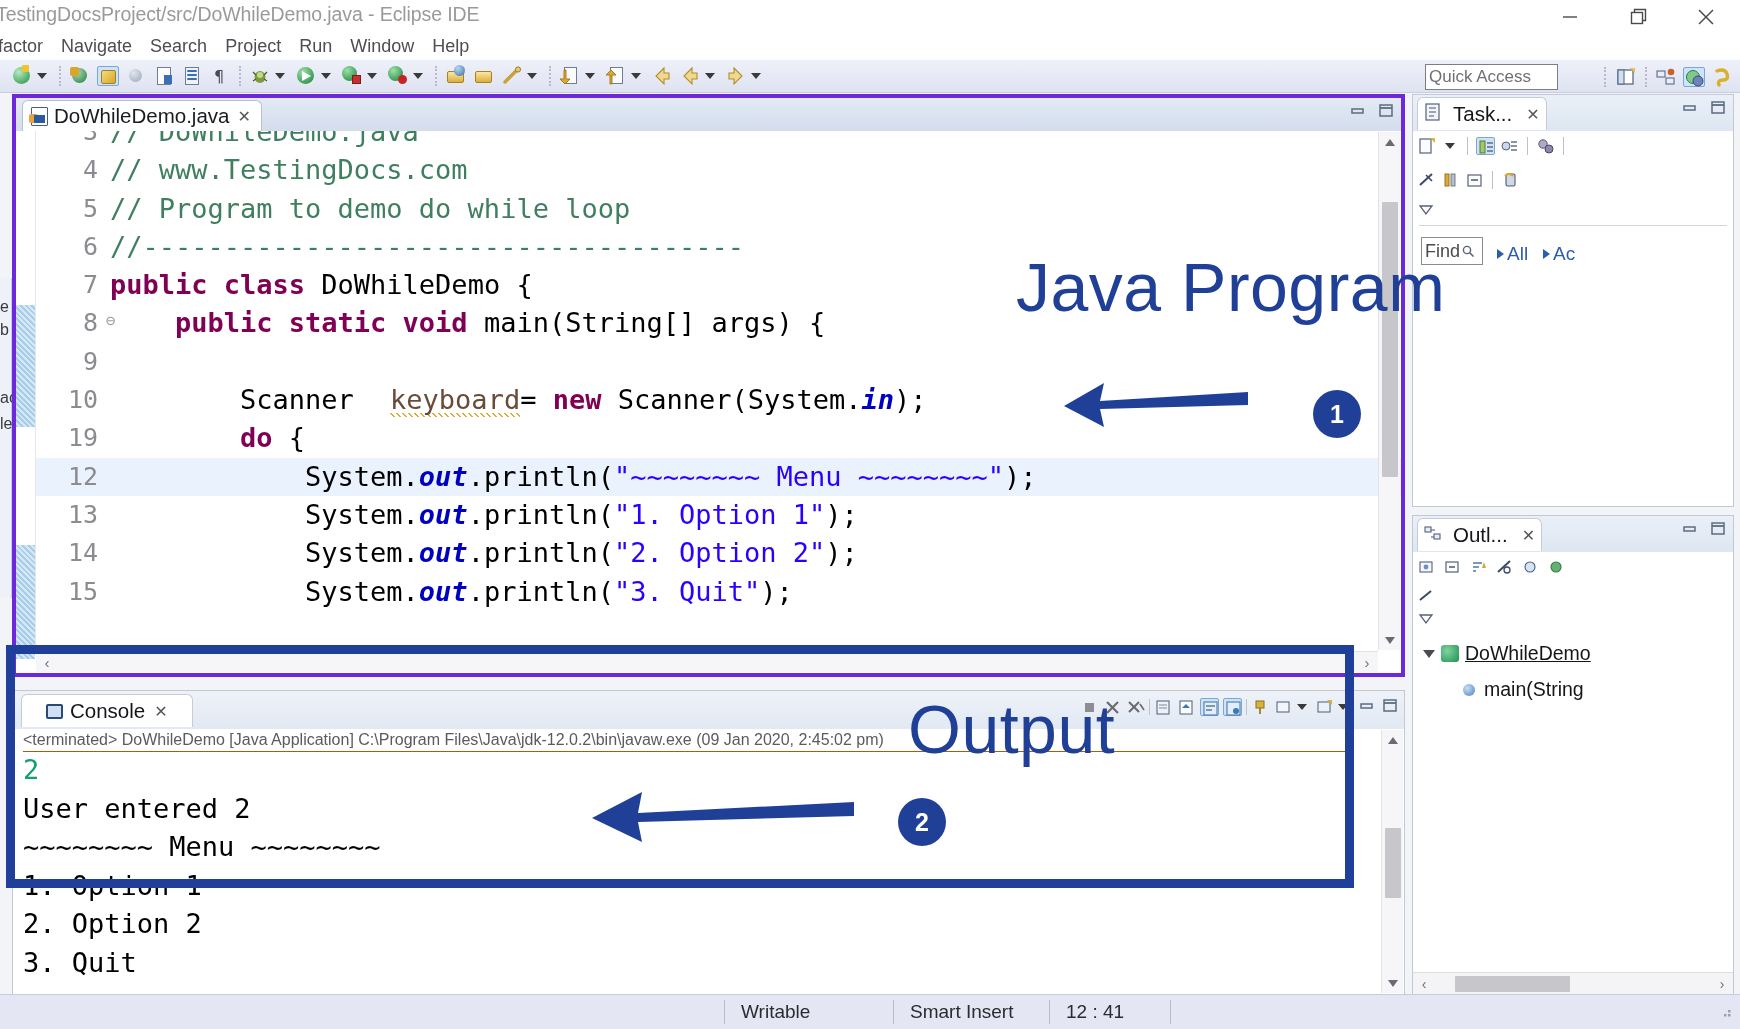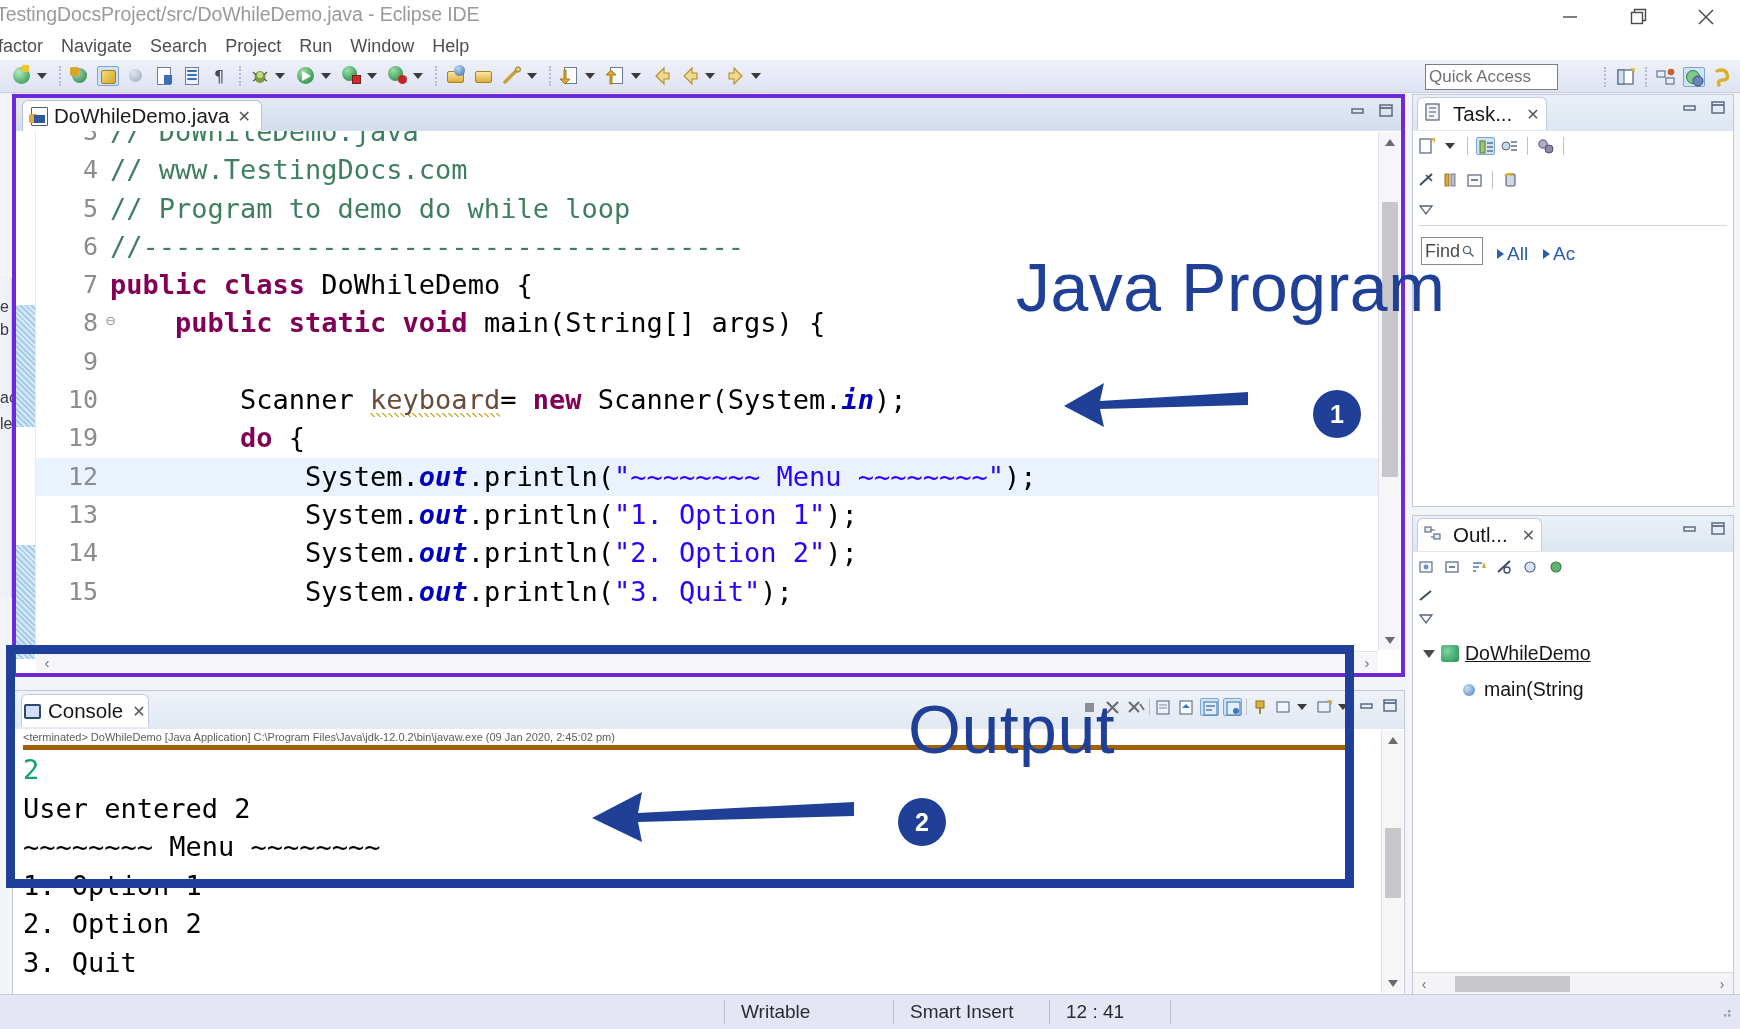--- a/index.html
+++ b/index.html
@@ -148,20 +148,21 @@
   .cmt { color: #3f7f5f; }
   .str { color: #2a00ff; }
   .fld { color: #0000c0; font-weight: bold; font-style: italic; }
   .plain { color: #000000; }
   .lvar { color: #6a4b3a; }
   .warnsq {
     border-bottom: 3px solid transparent;
     background-image: linear-gradient(45deg,transparent 40%,#d6b13a 40% 60%,transparent 60%);
     background-size: 6px 4px; background-repeat: repeat-x; background-position: 0 100%;
     padding-bottom: 2px;
+    margin-left: 20px;
   }
 
   
   .v-scroll {
     position: absolute; right: 1px; top: 34px; width: 22px; bottom: 23px;
     background: #f6f6f8; border-left: 1px solid #e3e3e7;
   }
   .v-scroll .thumb {
     position: absolute; left: 3px; width: 16px; background: #c7c7cb; border-radius: 1px;
   }
@@ -183,41 +184,41 @@
     position: absolute; left: 12px; top: 597px; width: 1393px; height: 305px;
     background: #fff; border: 1px solid #c3c8d8;
   }
   .console-tabbar {
     position: absolute; left: 0; top: 0; width: 100%; height: 38px;
     background: linear-gradient(to bottom,#eef2f8,#e2e9f3);
   }
   .console-tab {
     position: absolute; left: 8px; top: 3px; height: 33px;
     background: #fff; border: 1px solid #c4ccdc; border-bottom: none;
-    border-radius: 6px 6px 0 0; padding: 0 2px;
+    border-radius: 6px 6px 0 0; padding: 0 24px;
     display: flex; align-items: center; gap: 7px;
   }
   .console-tab .ct-label { font-size: 20.5px; color: #16161a; }
   .monitor-icon {
     position: relative; width: 17px; height: 15px;
     border: 2px solid #2b4a72; border-radius: 2px; background: #cfe0f2;
   }
   .console-toolicons {
     position: absolute; right: 4px; top: 7px; display: flex; align-items: center; gap: 4px;
   }
   .cti { width: 19px; height: 18px; position: relative; }
   .console-body {
     position: absolute; left: 0; top: 38px; right: 0; bottom: 0; background: #fff;
     overflow: hidden;
   }
   .console-launchline {
     position: absolute; left: 10px; top: 2px; right: 0;
-    font-size: 11px; color: #5a5a60; white-space: nowrap;
+    font-size: 16px; color: #5a5a60; white-space: nowrap;
     font-family: "Liberation Sans", sans-serif;
-    border-bottom: 5px solid #a16207; padding-bottom: 2px; width: 1330px;
+    border-bottom: 1px solid #a16207; padding-bottom: 2px; width: 1330px;
   }
   .console-out {
     position: absolute; left: 10px; top: 22px; right: 26px; bottom: 0;
     font-family: "DejaVu Sans Mono", monospace;
     font-size: 27px; line-height: 38.5px; color: #000;
   }
   .console-out .inp { color: #12a16a; }
   .console-vscroll {
     position: absolute; right: 1px; top: 39px; width: 22px; bottom: 1px;
     background: #f6f6f8; border-left: 1px solid #e3e3e7;

